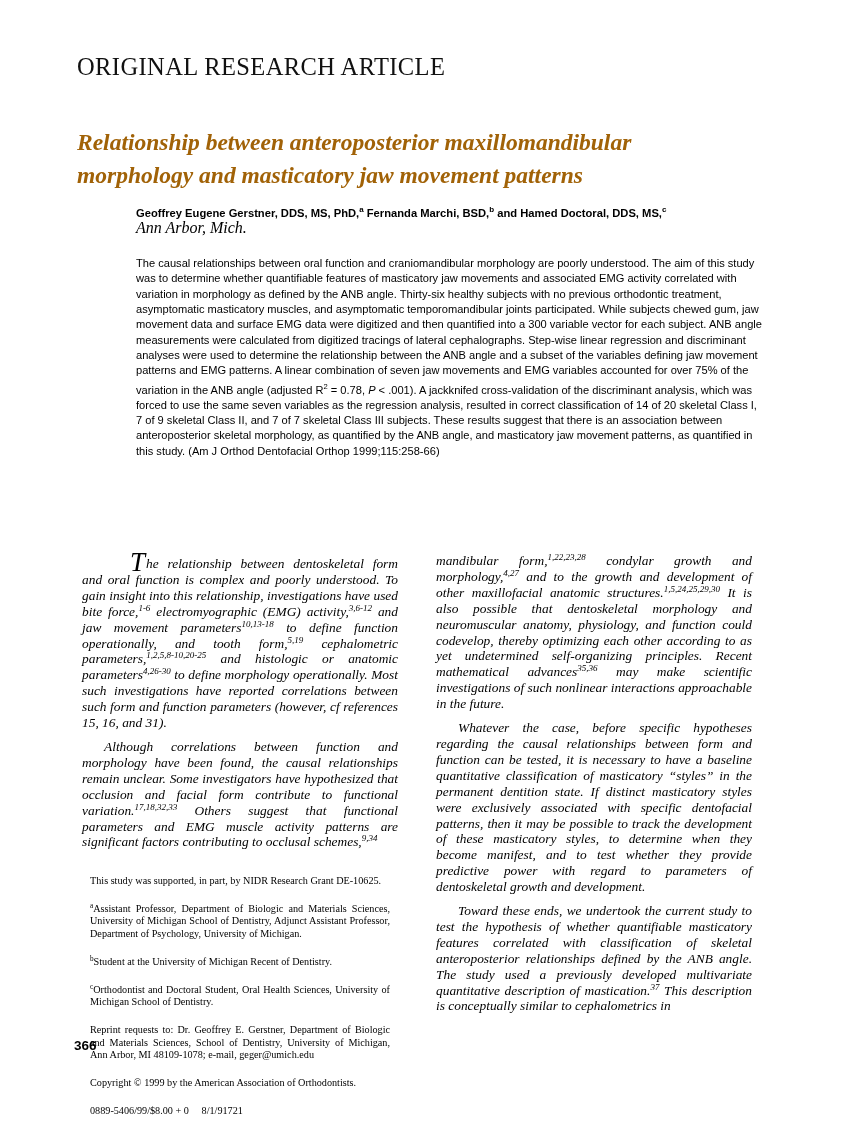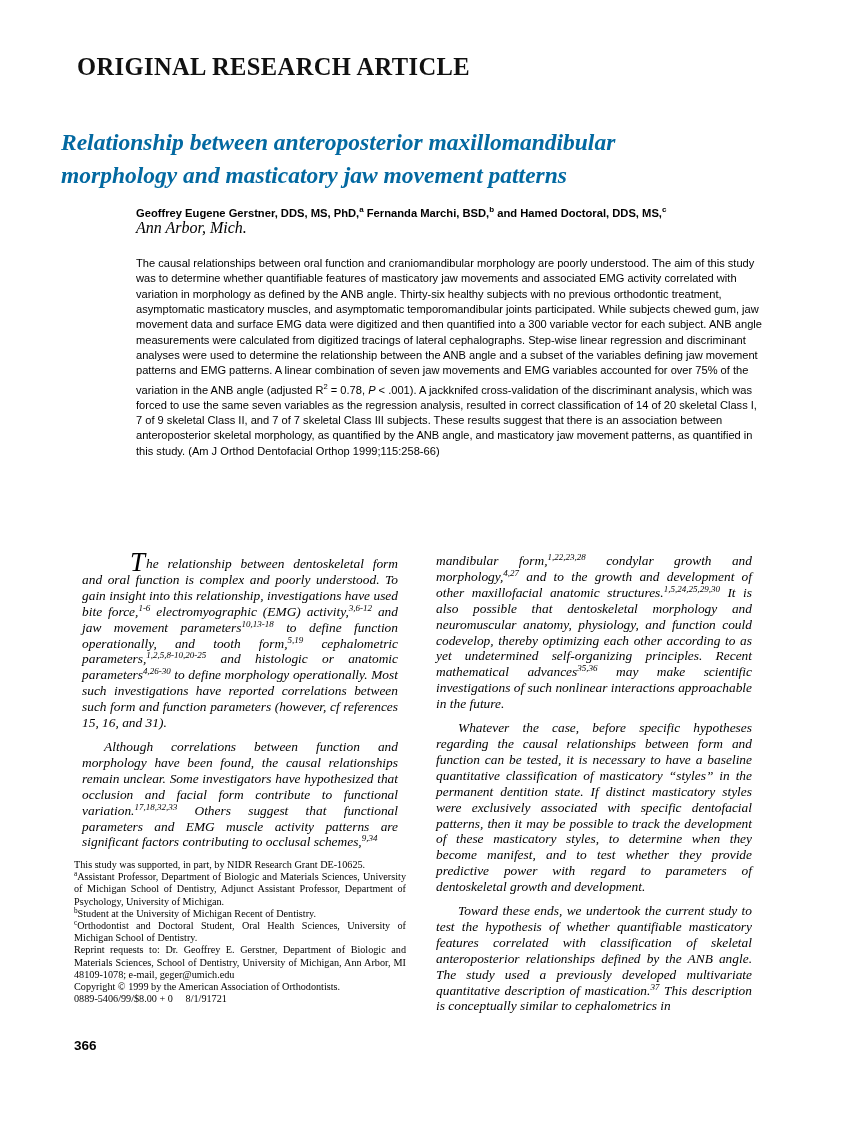--- a/index.html
+++ b/index.html
@@ -20,33 +20,33 @@
   }
 
   
   #article-type {
     position: absolute;
     left: 77px;
     top: 53px;
     font-family: "Liberation Serif", serif;
     font-size: 24.5px;
     letter-spacing: 0.4px;
-    font-weight: 700;
+    font-weight: 400;
     color: #111;
   }
   #article-title {
     position: absolute;
-    left: 61px;
+    left: 77px;
     top: 110px;
     width: 660px;
     font-family: "Liberation Serif", serif;
     font-style: italic;
     font-size: 23.5px;
     line-height: 33px;
-    color: #0369a1;
+    color: #a16207;
   }
 
   
   #authors {
     position: absolute;
     left: 136px;
     top: 203px;
     width: 640px;
     font-family: "Liberation Sans", sans-serif;
     font-size: 11.2px;
@@ -116,21 +116,21 @@
     position: absolute;
     left: 74px;
     top: 859px;
     width: 332px;
     font-family: "Liberation Serif", serif;
     font-size: 10.2px;
     line-height: 12.2px;
     text-align: justify;
     color: #000;
   }
-  #footnotes p { margin: 0; }
+  #footnotes p { margin: 16px; }
   #footnotes sup { font-size: 7.2px; vertical-align: super; line-height: 0; }
 
   
   #page-number {
     position: absolute;
     left: 74px;
     top: 1038px;
     font-family: "Liberation Sans", sans-serif;
     font-size: 13.5px;
     font-weight: bold;

